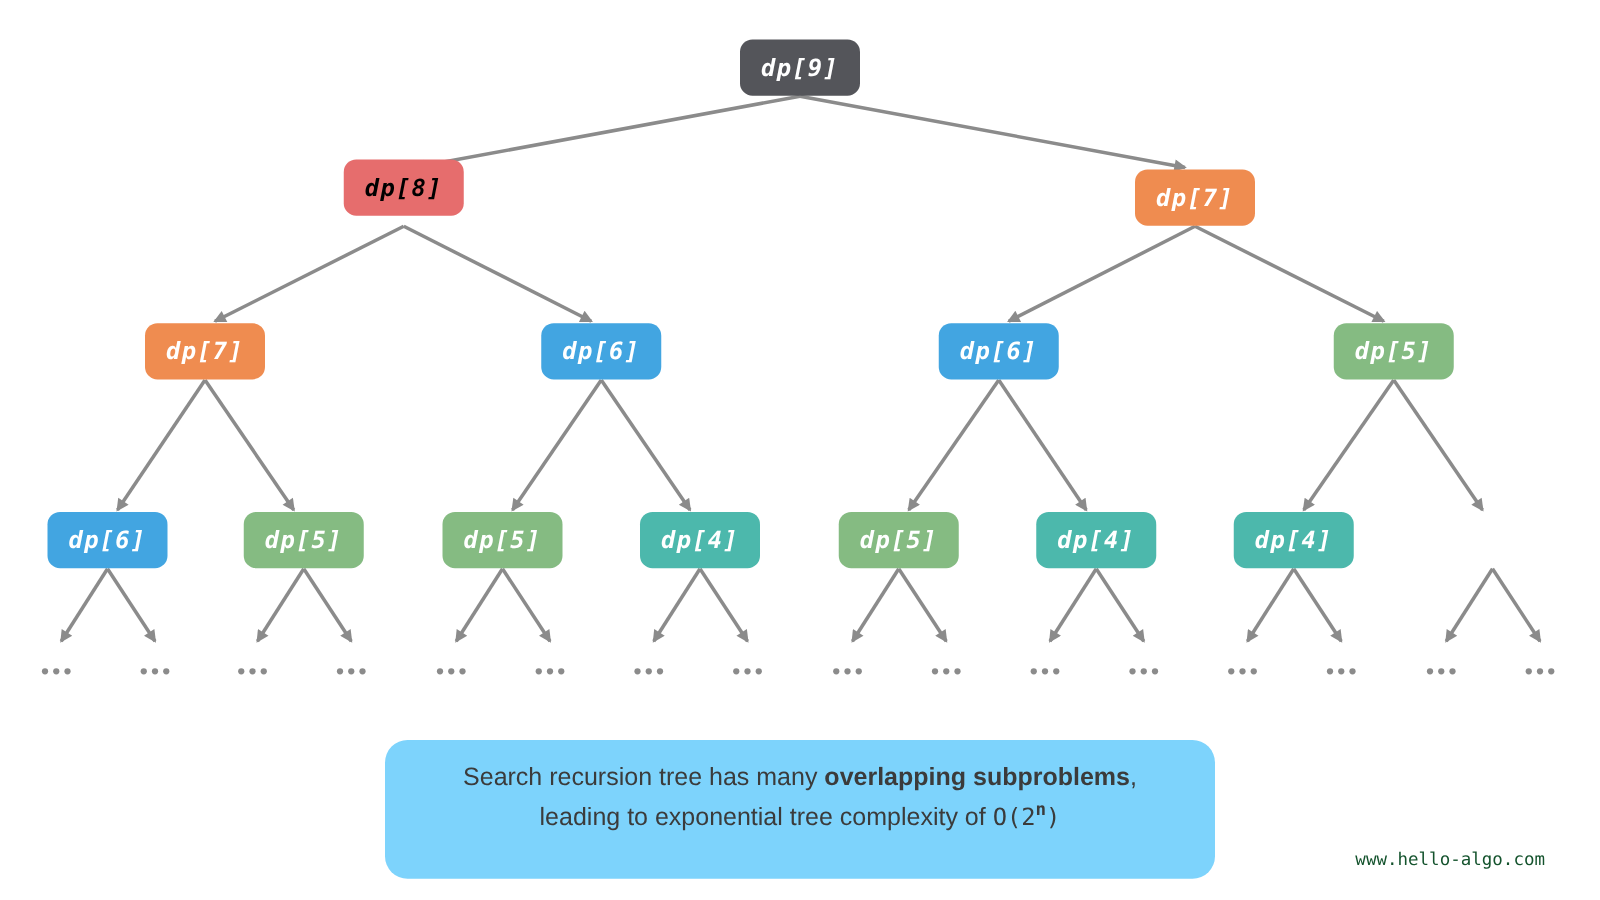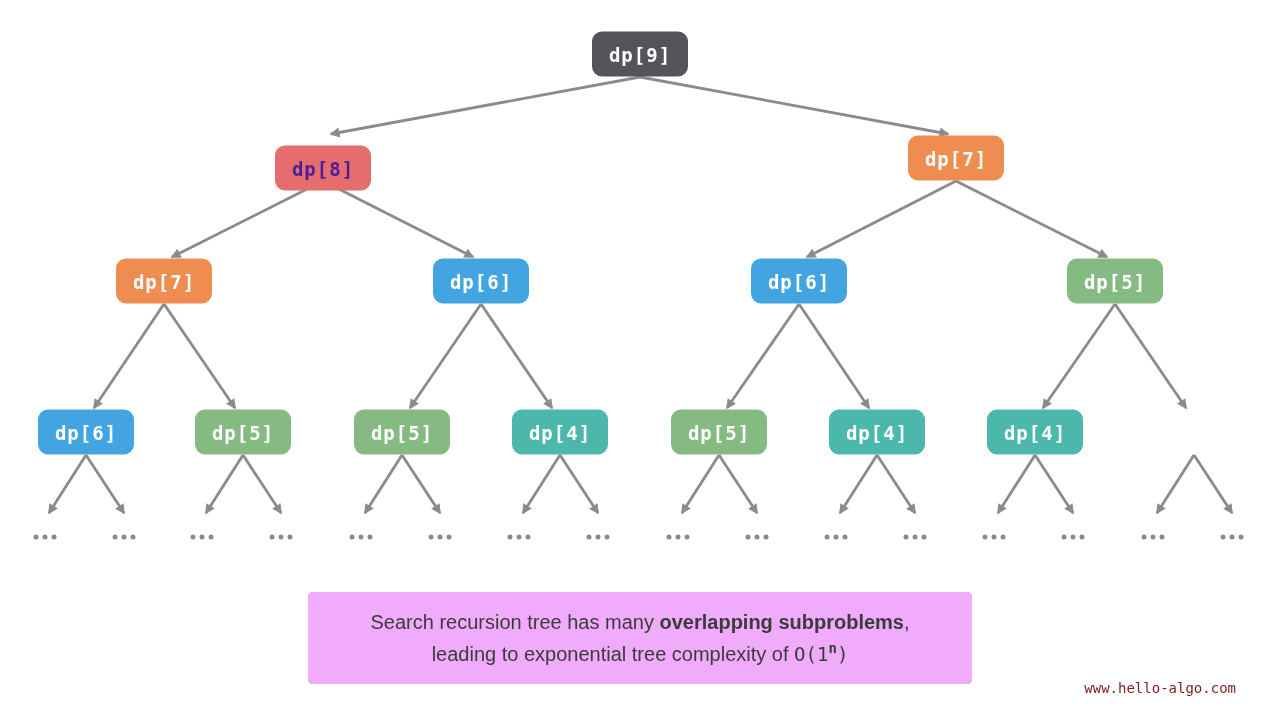--- a/index.html
+++ b/index.html
@@ -4,33 +4,33 @@
 <style>
   html,body{margin:0;padding:0;background:#ffffff;}
   .stage{position:relative;width:1280px;height:720px;background:#ffffff;overflow:hidden;
          font-family:"Liberation Sans",sans-serif;}
   #edges{position:absolute;left:0;top:0;}
   #nodes{position:absolute;left:0;top:0;width:100%;height:100%;}
   .node{position:absolute;width:96px;height:45px;border-radius:10px;
         transform:translate(-50%,-50%);
         display:flex;align-items:center;justify-content:center;
         color:#ffffff;font-family:"DejaVu Sans Mono",monospace;
-        font-weight:bold;font-size:19px;letter-spacing:1px;}
+        font-weight:bold;font-size:19px;letter-spacing:1px;font-style:italic;}
   .dots{position:absolute;transform:translate(-50%,-50%);display:flex;gap:4px;}
   .dots i{display:block;width:5px;height:5px;border-radius:50%;background:#8b8b8b;}
-  .caption{position:absolute;left:308px;top:592px;width:664px;height:92px;
-           box-sizing:border-box;background:#f0abfc;border-radius:4px;
+  .caption{position:absolute;left:308px;top:592px;width:664px;height:111px;
+           box-sizing:border-box;background:#7dd3fc;border-radius:18px;
            color:#3b3b3b;font-size:20px;line-height:32px;text-align:center;
            padding-top:14px;}
   .caption b{font-weight:bold;}
   .code{font-family:"DejaVu Sans Mono",monospace;font-size:19px;}
   .exp{font-family:"DejaVu Sans Mono",monospace;font-weight:bold;font-size:14px;
        position:relative;top:-8px;}
   .watermark{position:absolute;top:680px;right:44px;
-             font-family:"DejaVu Sans Mono",monospace;font-size:14px;color:#7f1d1d;}
+             font-family:"DejaVu Sans Mono",monospace;font-size:14px;color:#14532d;}
 </style>
 </head>
 <body>
 
 <div class="stage">
 
   <svg id="edges" width="1280" height="720">
     <defs>
       <marker id="ah" viewBox="0 0 10 10" refX="8.5" refY="5" markerWidth="12" markerHeight="10" markerUnits="userSpaceOnUse" orient="auto">
         <path id="ahp" d="M0,0 L10,5 L0,10 Z" fill="#8b8b8b"></path>
@@ -63,21 +63,21 @@
       <line x1="877" y1="455" x2="840" y2="513" stroke="#8b8b8b" stroke-width="2.8" marker-end="url(#ah)"></line>
       <line x1="877" y1="455" x2="915" y2="513" stroke="#8b8b8b" stroke-width="2.8" marker-end="url(#ah)"></line>
       <line x1="1035" y1="455" x2="998" y2="513" stroke="#8b8b8b" stroke-width="2.8" marker-end="url(#ah)"></line>
       <line x1="1035" y1="455" x2="1073" y2="513" stroke="#8b8b8b" stroke-width="2.8" marker-end="url(#ah)"></line>
       <line x1="1194" y1="455" x2="1157" y2="513" stroke="#8b8b8b" stroke-width="2.8" marker-end="url(#ah)"></line>
       <line x1="1194" y1="455" x2="1232" y2="513" stroke="#8b8b8b" stroke-width="2.8" marker-end="url(#ah)"></line>
     </svg>
 
   <div id="nodes">
       <div class="node" style="left: 640px; top: 54px; background: rgb(84, 85, 90); color: rgb(255, 255, 255);">dp[9]</div>
-      <div class="node" style="left: 323px; top: 168px; background: rgb(230, 109, 109); color: #4c1d95;">dp[8]</div>
+      <div class="node" style="left: 323px; top: 150px; background: rgb(230, 109, 109); color: #000000;">dp[8]</div>
       <div class="node" style="left: 956px; top: 158px; background: rgb(239, 140, 80); color: rgb(255, 255, 255);">dp[7]</div>
       <div class="node" style="left: 164px; top: 281px; background: rgb(239, 140, 80); color: rgb(255, 255, 255);">dp[7]</div>
       <div class="node" style="left: 481px; top: 281px; background: rgb(66, 165, 225); color: rgb(255, 255, 255);">dp[6]</div>
       <div class="node" style="left: 799px; top: 281px; background: rgb(66, 165, 225); color: rgb(255, 255, 255);">dp[6]</div>
       <div class="node" style="left: 1115px; top: 281px; background: rgb(133, 187, 130); color: rgb(255, 255, 255);">dp[5]</div>
       <div class="node" style="left: 86px; top: 432px; background: rgb(66, 165, 225); color: rgb(255, 255, 255);">dp[6]</div>
       <div class="node" style="left: 243px; top: 432px; background: rgb(133, 187, 130); color: rgb(255, 255, 255);">dp[5]</div>
       <div class="node" style="left: 402px; top: 432px; background: rgb(133, 187, 130); color: rgb(255, 255, 255);">dp[5]</div>
       <div class="node" style="left: 560px; top: 432px; background: rgb(76, 184, 172); color: rgb(255, 255, 255);">dp[4]</div>
       <div class="node" style="left: 719px; top: 432px; background: rgb(133, 187, 130); color: rgb(255, 255, 255);">dp[5]</div>
@@ -160,18 +160,18 @@
       </div>
       <div class="dots" title="..." style="left: 1232px; top: 537px;">
         <i></i>
         <i></i>
         <i></i>
       </div>
     </div>
 
   <div class="caption">
     <div><span>Search recursion tree has many </span><b>overlapping subproblems</b><span>,</span></div>
-    <div><span>leading to exponential tree complexity of </span><span class="code">O(1</span><span class="exp">n</span><span class="code">)</span></div>
+    <div><span>leading to exponential tree complexity of </span><span class="code">O(2</span><span class="exp">n</span><span class="code">)</span></div>
   </div>
 
   <div class="watermark">www.hello-algo.com</div>
 
 </div>
 
 </body></html>

